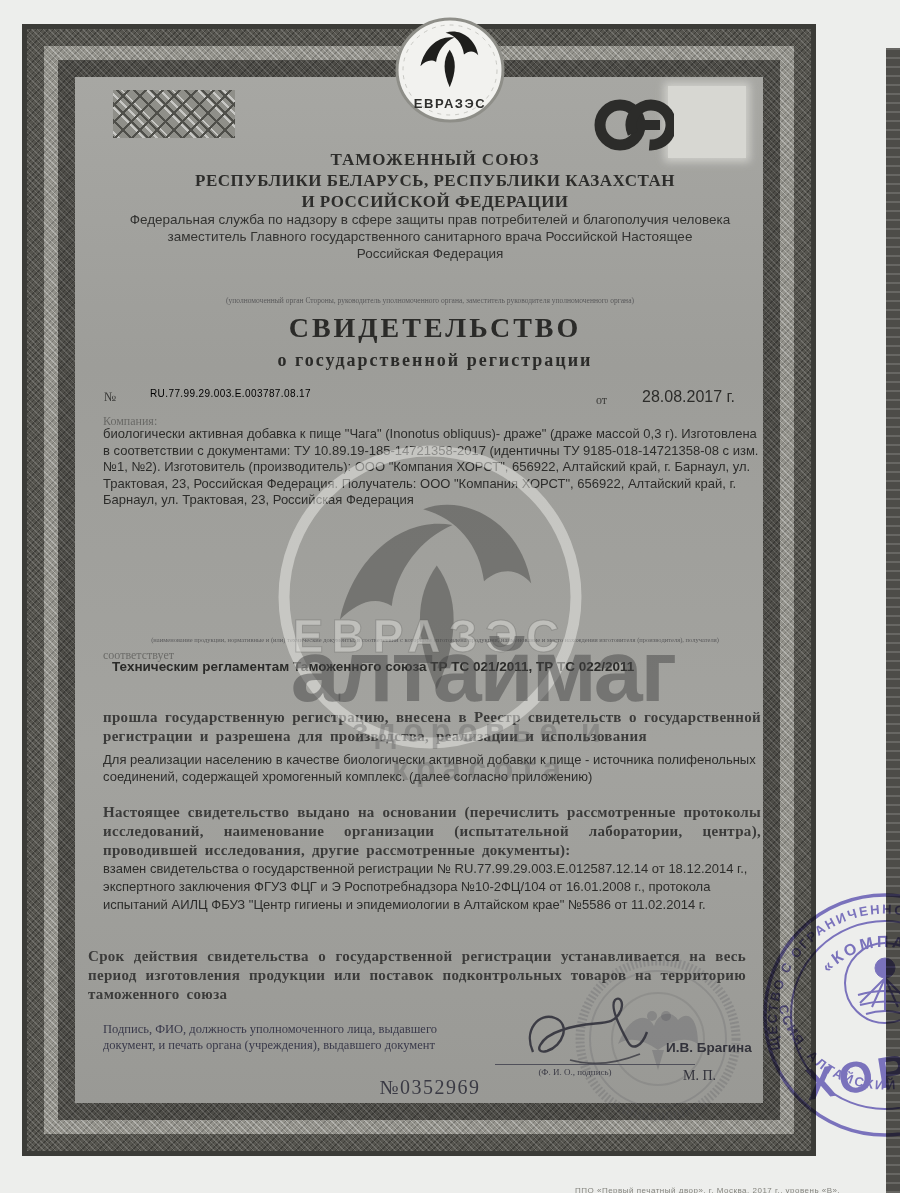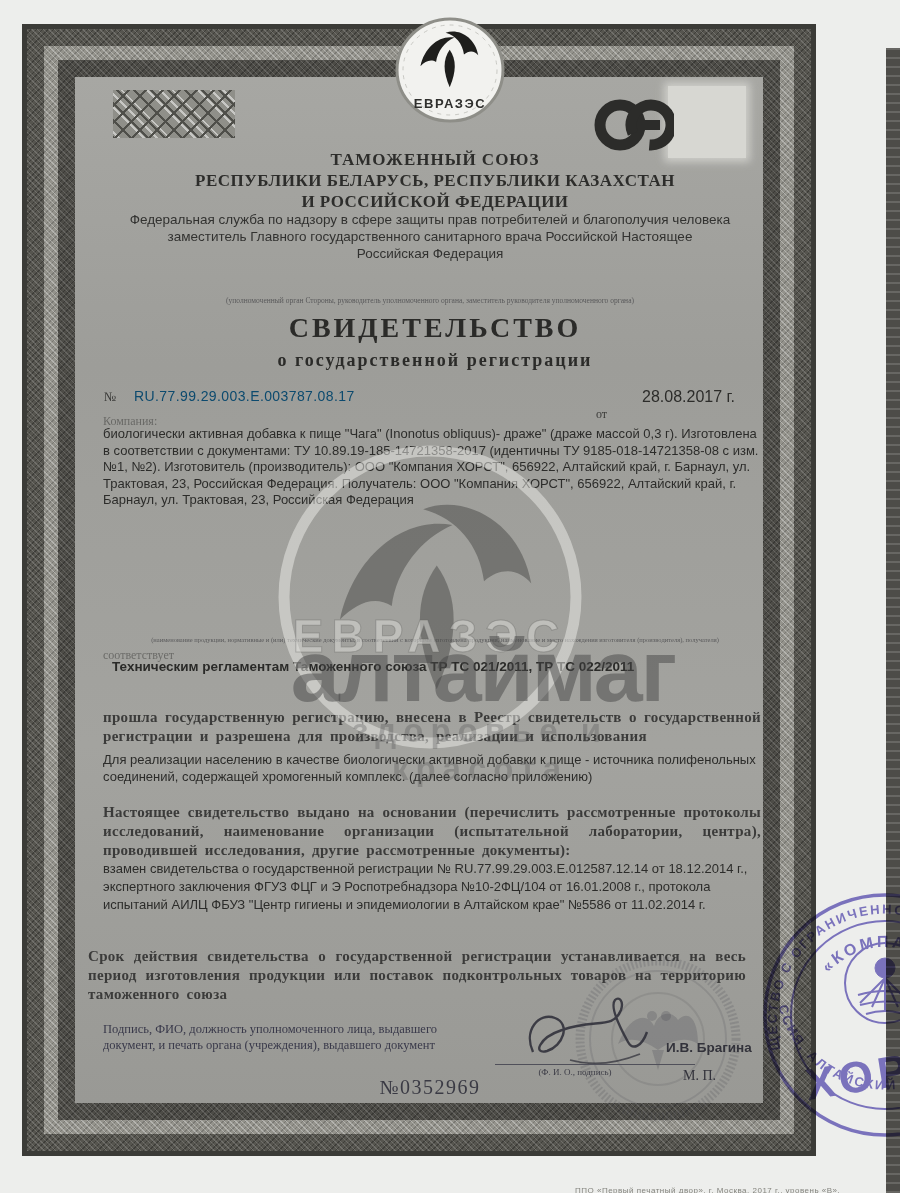--- a/index.html
+++ b/index.html
@@ -111,22 +111,22 @@
   <div class="abs ser ctr hline" style="top:192px;font-size:17px;letter-spacing:.5px;">И РОССИЙСКОЙ ФЕДЕРАЦИИ</div>
   <div class="abs san ctr agline" style="top:212px;font-size:13.5px;">Федеральная служба по надзору в сфере защиты прав потребителей и благополучия человека</div>
   <div class="abs san ctr agline" style="top:229px;font-size:13.5px;">заместитель Главного государственного санитарного врача Российской Настоящее</div>
   <div class="abs san ctr agline" style="top:246px;font-size:13.5px;">Российская Федерация</div>
   <div class="abs ser ctr blurline" style="left:140px;top:296px;width:580px;font-size:7.5px;">(уполномоченный орган Стороны, руководитель уполномоченного органа, заместитель руководителя уполномоченного органа)</div>
 
   <div class="abs ser ctr titlemain" style="left:85px;top:312px;width:700px;font-size:28px;">СВИДЕТЕЛЬСТВО</div>
   <div class="abs ser ctr titlemain" style="left:85px;top:350px;width:700px;font-size:18px;letter-spacing:2px;">о государственной регистрации</div>
 
   <div class="abs ser" style="left:104px;top:389px;font-size:13px;color:#3a3a38;z-index:3;">№</div>
-  <div class="abs san" style="left:134px;top:388px;font-size:14px;letter-spacing:.4px;color:#0c4a6e;z-index:3;">RU.77.99.29.003.E.003787.08.17</div>
-  <div class="abs ser" style="left:596px;top:407px;font-size:12px;color:#3a3a38;z-index:3;">от</div>
+  <div class="abs san" style="left:150px;top:388px;font-size:10px;letter-spacing:.4px;color:#000000;z-index:3;">RU.77.99.29.003.E.003787.08.17</div>
+  <div class="abs ser" style="left:596px;top:393px;font-size:12px;color:#3a3a38;z-index:3;">от</div>
   <div class="abs san" style="left:622px;top:388px;font-size:16px;color:#2c2c2a;z-index:3;margin-left:20px;">28.08.2017 г.</div>
 
   <div class="abs faintlabel" style="left:103px;top:414px;font-size:12px;">Компания:</div>
   <div class="abs san parsan" style="left:103px;top:426px;width:662px;">биологически активная добавка к пище "Чага" (Inonotus obliquus)- драже" (драже массой 0,3 г). Изготовлена в соответствии с документами: ТУ 10.89.19-185-14721358-2017 (идентичны ТУ 9185-018-14721358-08 с изм. №1, №2). Изготовитель (производитель): ООО "Компания ХОРСТ", 656922, Алтайский край, г. Барнаул, ул. Трактовая, 23, Российская Федерация.  Получатель: ООО "Компания ХОРСТ", 656922, Алтайский край, г. Барнаул, ул. Трактовая, 23, Российская Федерация</div>
 
   <svg class="abs" style="left:250px;top:425px;z-index:4;" width="360" height="340" viewBox="0 0 360 340">
     <circle cx="180" cy="172" r="146" fill="none" stroke="rgba(238,238,234,.5)" stroke-width="11"></circle>
     <use href="#swoosh" fill="rgba(72,72,70,.5)" transform="translate(72,55) scale(2.25)"></use>
     <text x="180" y="227" text-anchor="middle" font-family="Liberation Sans, sans-serif" font-size="46" font-weight="bold" letter-spacing="8" fill="rgba(222,222,218,.5)" stroke="rgba(95,95,92,.35)" stroke-width="1">ЕВРАЗЭС</text>
   </svg>

